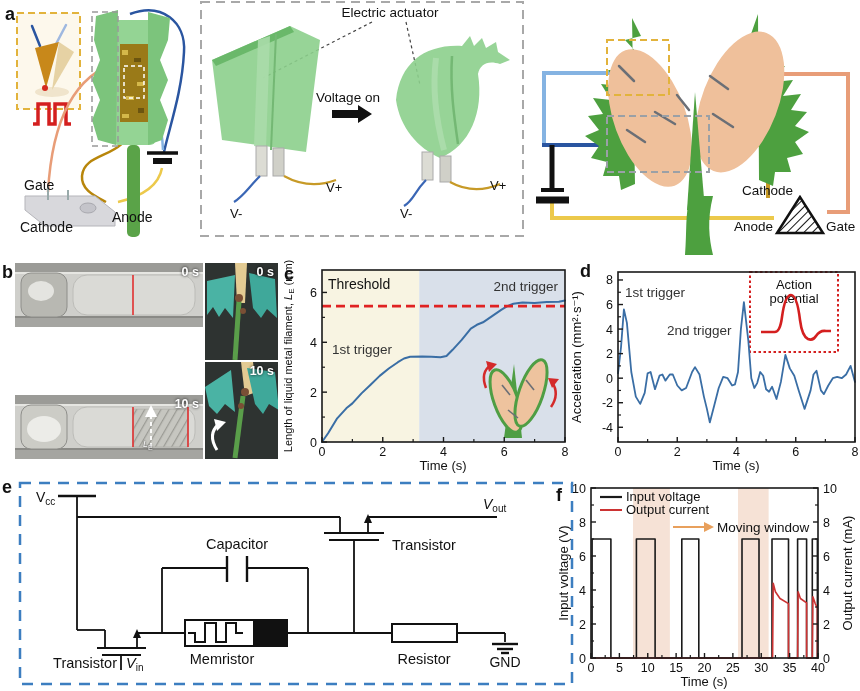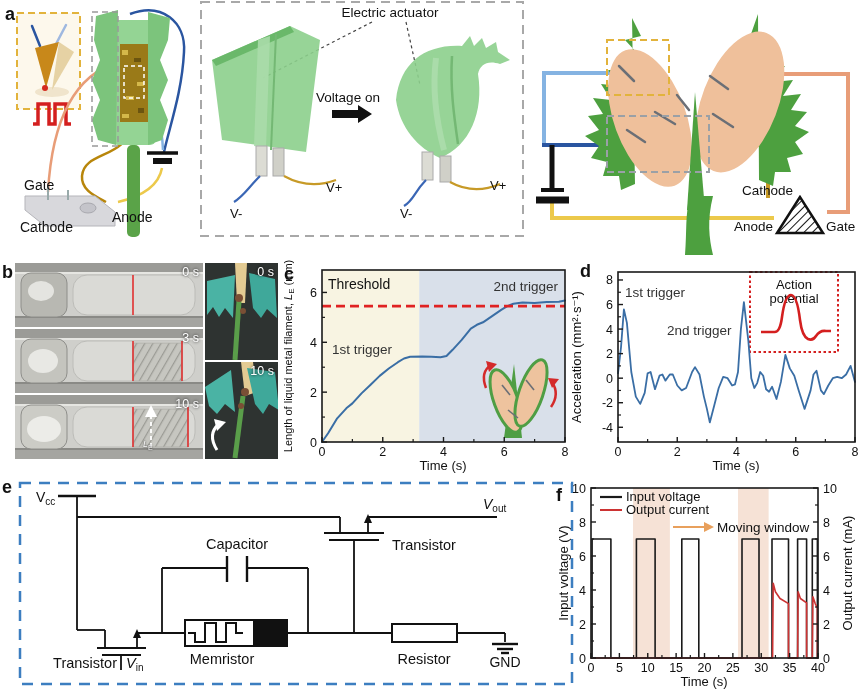--- a/index.html
+++ b/index.html
@@ -4,21 +4,21 @@
 <style>
   html,body{margin:0;padding:0;background:#fff;}
   .stage{position:relative;width:860px;height:691px;background:#ffffff;
          font-family:"Liberation Sans","DejaVu Sans",sans-serif;overflow:hidden;}
   .stage svg{position:absolute;overflow:visible;}
   svg text{font-family:"Liberation Sans","DejaVu Sans",sans-serif;fill:#111;}
   .plabel{position:absolute;font-weight:bold;font-size:18px;color:#111;z-index:30;}
   .tick{font-size:12.5px;}
   .axlab{font-size:13px;}
   .ann{font-size:13.5px;fill:#333;}
-  .photolabel{position:absolute;right:4px;top:2px;color:#fff;font-weight:normal;font-size:12.5px;
+  .photolabel{position:absolute;right:4px;top:2px;color:#fff;font-weight:bold;font-size:12.5px;
               text-shadow:0 0 3px rgba(0,0,0,.9);z-index:5;}
   .bphoto{position:absolute;overflow:hidden;background:#cfcfcb;}
   .bphoto-r{position:absolute;overflow:hidden;background:#2e3331;}
   .lm-marker{position:absolute;left:128px;top:44px;color:#fff;font-size:9px;font-style:italic;
              text-shadow:0 0 2px #000;z-index:6;}
   .lm-marker sub{font-size:7px;font-style:normal;}
 </style>
 </head>
 <body>
 
@@ -159,36 +159,20 @@
       <rect width="188" height="10" fill="#9b9b97"></rect>
         <rect y="54" width="188" height="10" fill="#a5a5a1"></rect>
       <rect y="9" width="188" height="2" fill="#e6e6e2"></rect>
         <rect y="53" width="188" height="2" fill="#8a8a86"></rect>
       <rect x="58" y="12" width="122" height="40" rx="14" fill="#dadad6" stroke="#bcbcb8"></rect>
       <rect x="6" y="10" width="46" height="44" rx="10" fill="#b8b8b2" stroke="#8e8e8a"></rect>
       <ellipse cx="26" cy="28" rx="13" ry="10" fill="#e4e4e0"></ellipse>
       <line x1="118" y1="12" x2="118" y2="52" stroke="#e03030" stroke-width="1.6"></line>
     </svg>
     <span class="photolabel">0 s</span>
-  </div>
-  <div class="bphoto" style="left:15px;top:329px;width:188px;height:64px">
-    <svg style="left:0;top:0" width="188" height="64">
-      <rect width="188" height="64" fill="#cfcfcb"></rect>
-      <rect width="188" height="10" fill="#9b9b97"></rect>
-        <rect y="54" width="188" height="10" fill="#a5a5a1"></rect>
-      <rect y="9" width="188" height="2" fill="#e6e6e2"></rect>
-        <rect y="53" width="188" height="2" fill="#8a8a86"></rect>
-      <rect x="58" y="12" width="122" height="40" rx="14" fill="#dadad6" stroke="#bcbcb8"></rect>
-      <rect x="6" y="10" width="46" height="44" rx="10" fill="#c4c4be" stroke="#8e8e8a"></rect>
-      <ellipse cx="28" cy="32" rx="15" ry="12" fill="#e8e8e4"></ellipse>
-      <rect x="118" y="14" width="49" height="38" fill="url(#lm)" stroke="#b0b0aa"></rect>
-      <line x1="118" y1="12" x2="118" y2="52" stroke="#e03030" stroke-width="1.6"></line>
-      <line x1="167" y1="12" x2="167" y2="52" stroke="#e03030" stroke-width="1.6"></line>
-    </svg>
-    <span class="photolabel">3 s</span>
   </div>
   <div class="bphoto" style="left:15px;top:395px;width:188px;height:64px">
     <svg style="left:0;top:0" width="188" height="64">
       <rect width="188" height="64" fill="#cfcfcb"></rect>
       <rect width="188" height="10" fill="#9b9b97"></rect>
         <rect y="54" width="188" height="10" fill="#a5a5a1"></rect>
       <rect y="9" width="188" height="2" fill="#e6e6e2"></rect>
         <rect y="53" width="188" height="2" fill="#8a8a86"></rect>
       <rect x="58" y="12" width="122" height="40" rx="14" fill="#dadad6" stroke="#bcbcb8"></rect>
       <rect x="6" y="10" width="46" height="44" rx="10" fill="#ccccc6" stroke="#8e8e8a"></rect>

